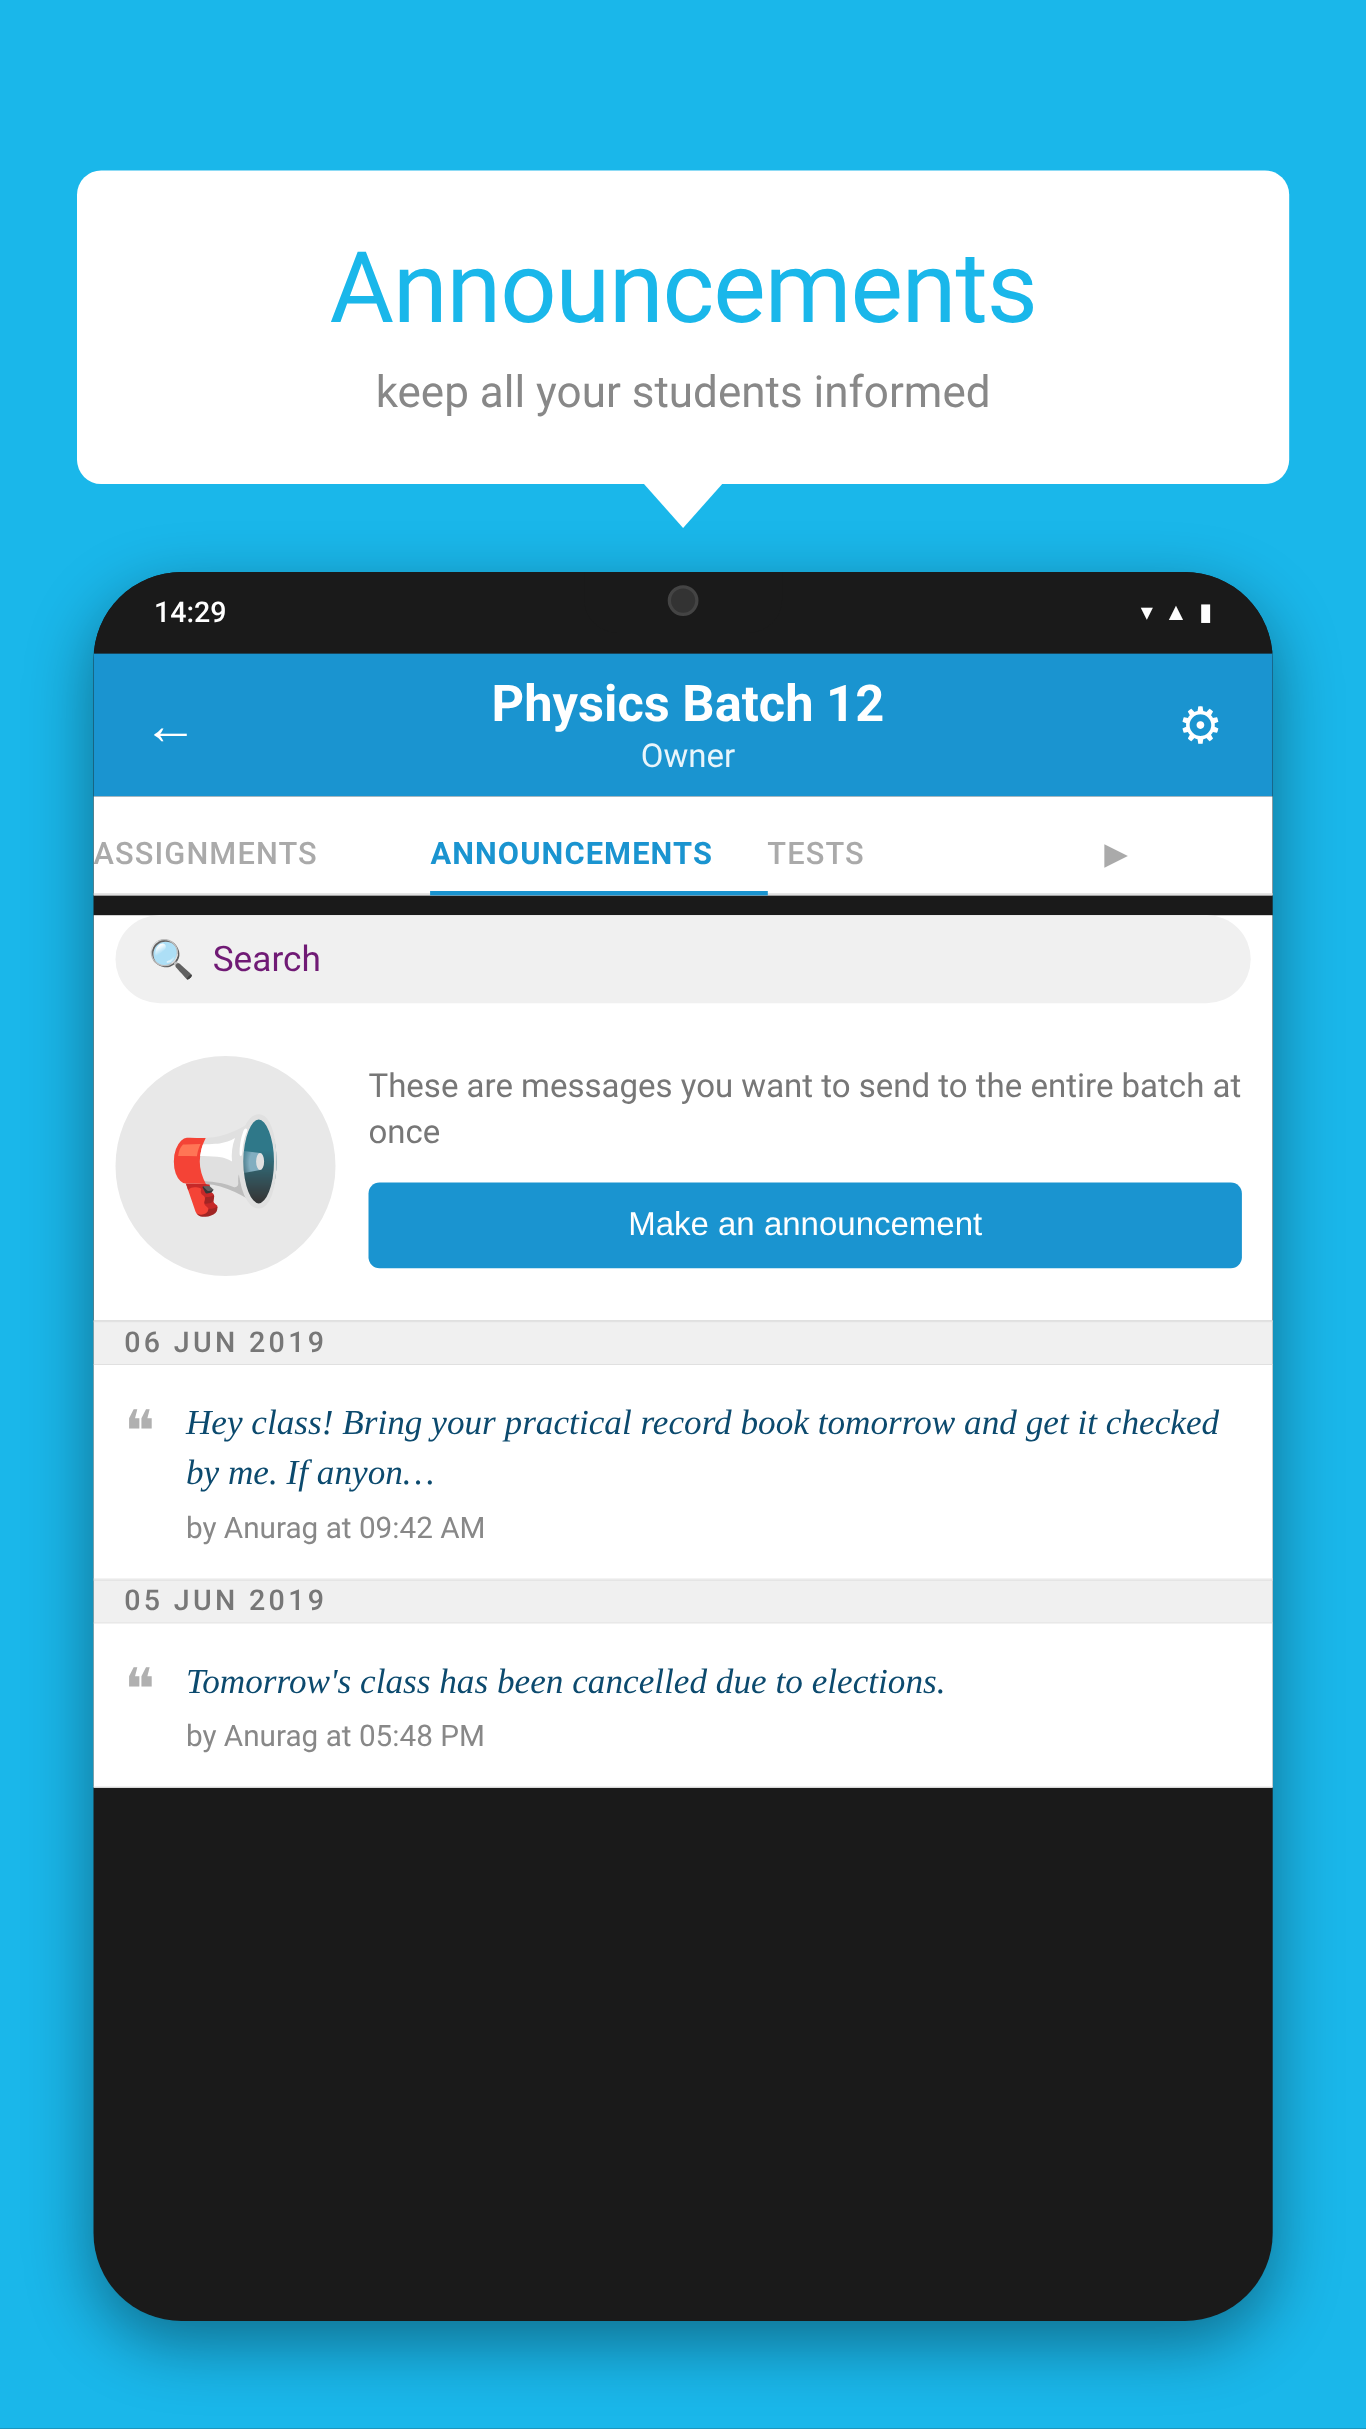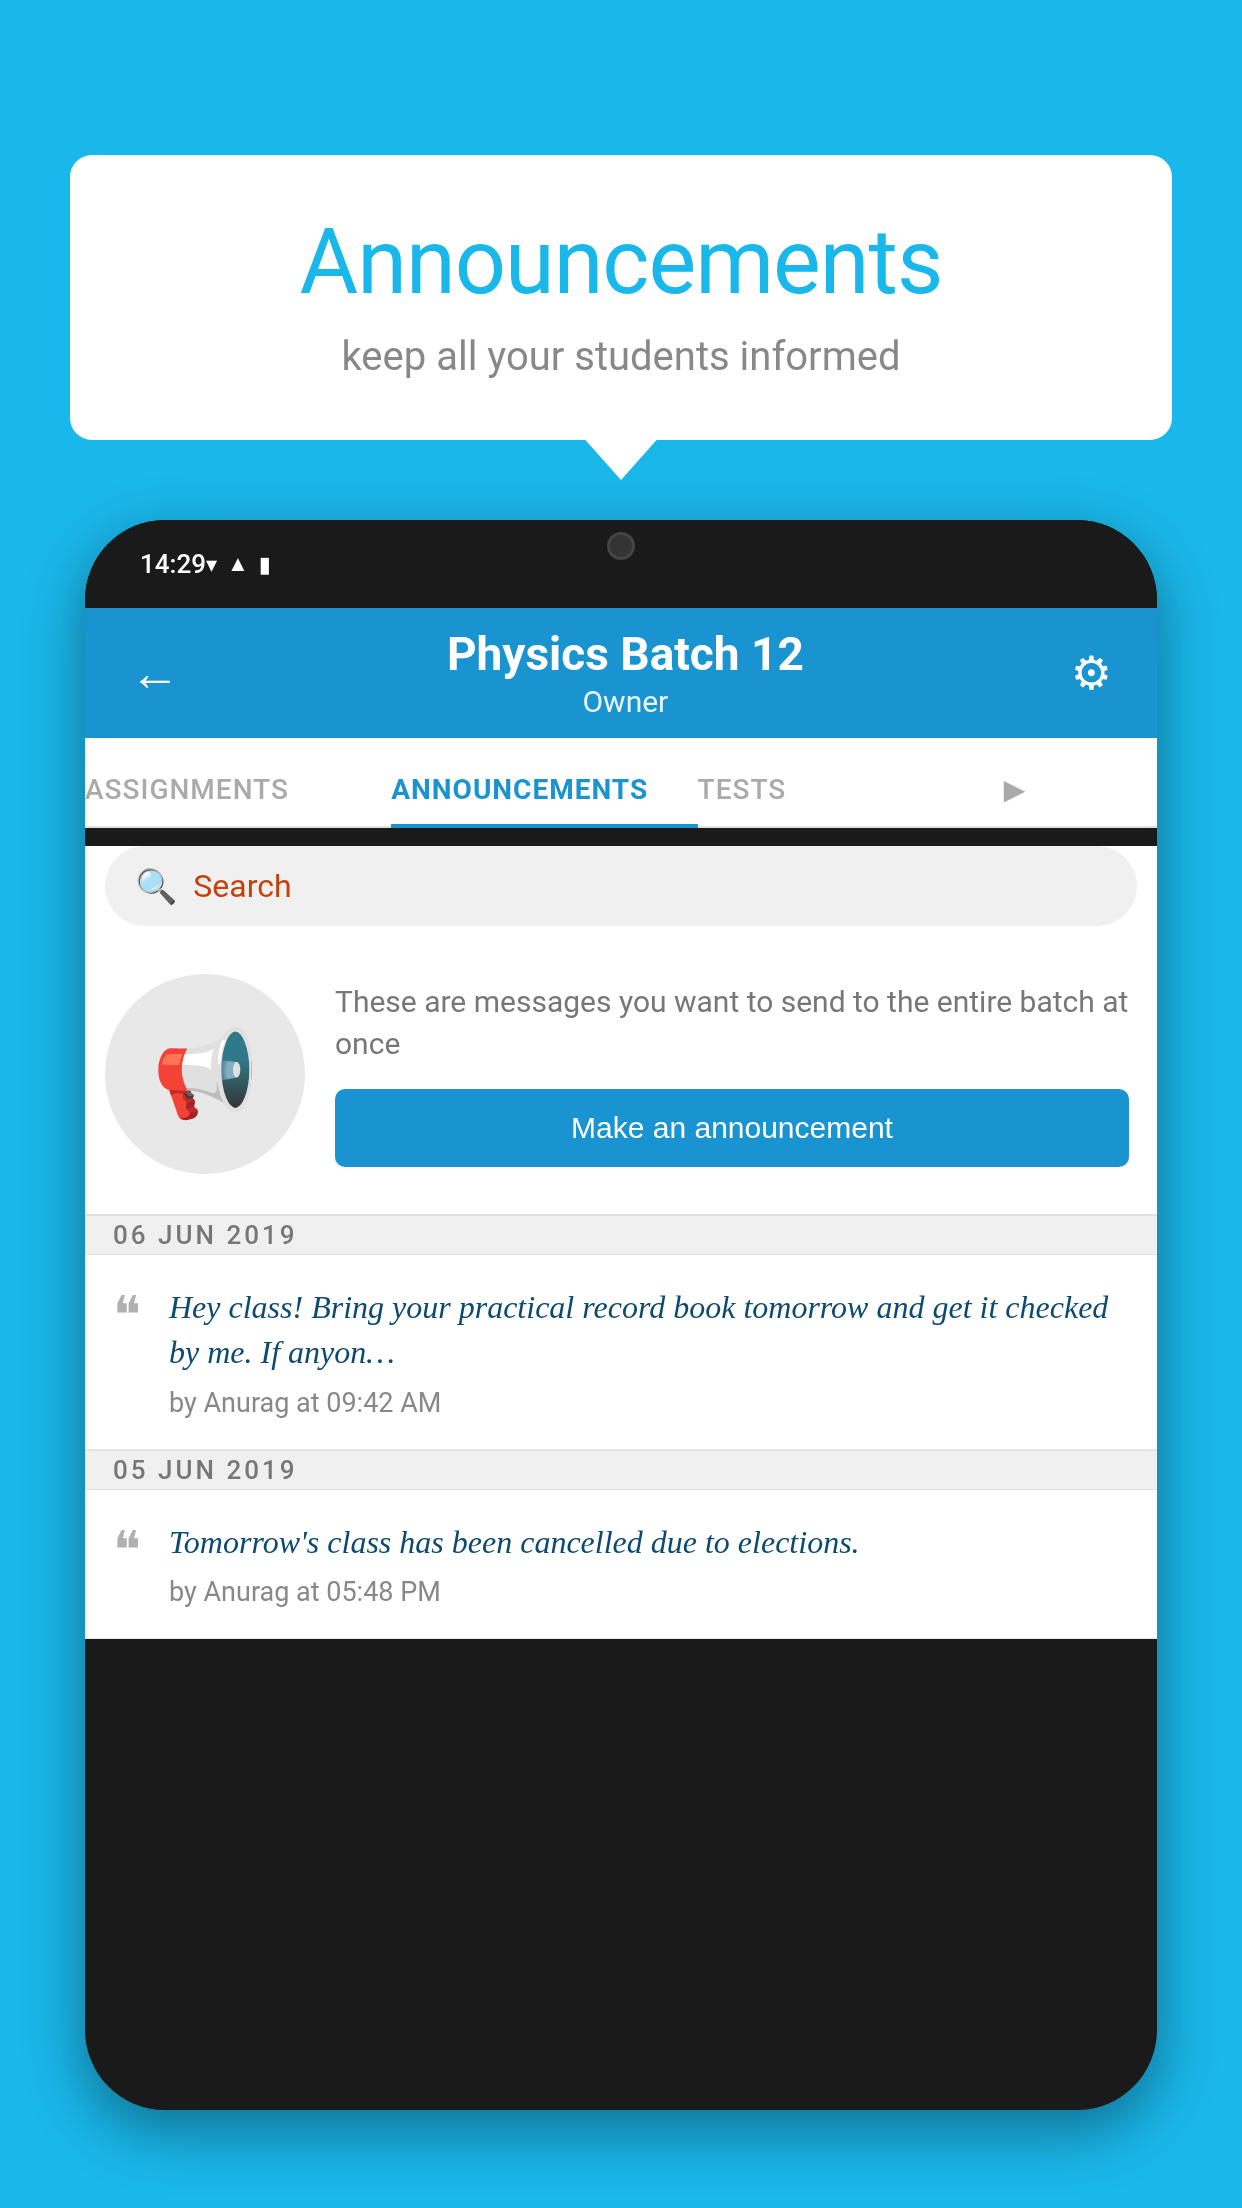--- a/index.html
+++ b/index.html
@@ -67,23 +67,24 @@
       position: relative;
       width: 100%;
       height: 1590px;
       overflow: hidden;
       box-shadow: 0 20px 60px rgba(0,0,0,0.4);
     }
 
     
     .phone-top-bar {
       background: #1a1a1a;
-      height: 88px;
-      display: flex;
-      align-items: center;
+      height: 74px;
+      display: flex;
+      align-items: center;
+      justify-content: space-between;
       padding: 0 55px;
       position: relative;
       z-index: 10;
     }
     .phone-notch {
       position: absolute;
       top: 0;
       left: 50%;
       transform: translateX(-50%);
       width: 180px;
@@ -198,21 +199,21 @@
       align-items: center;
       padding: 0 30px;
       height: 80px;
     }
     .search-icon {
       color: #888;
       font-size: 34px;
       margin-right: 16px;
     }
     .search-text {
-      color: #c2410c;
+      color: #701a75;
       font-size: 32px;
     }
 
     
     .promo-card {
       display: flex;
       align-items: center;
       padding: 30px 28px 40px 20px;
       border-bottom: 1px solid #e0e0e0;
     }

